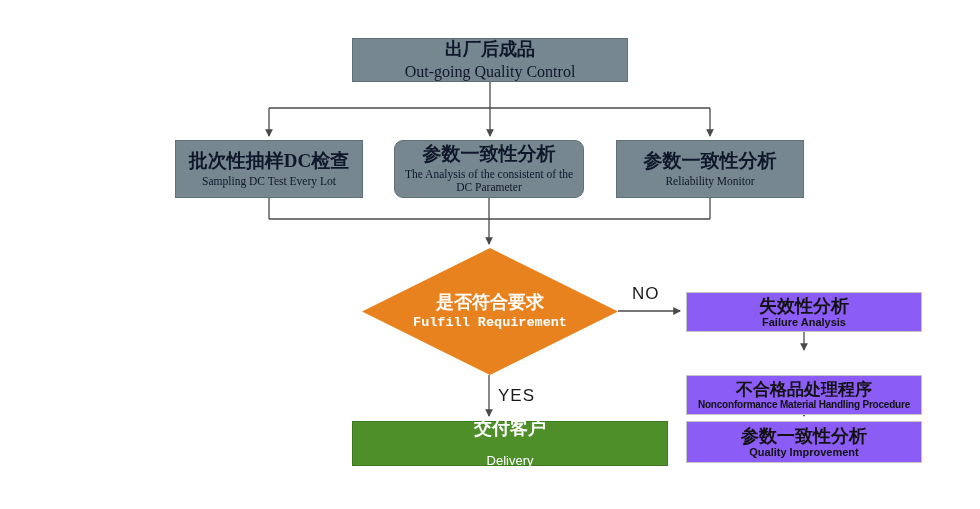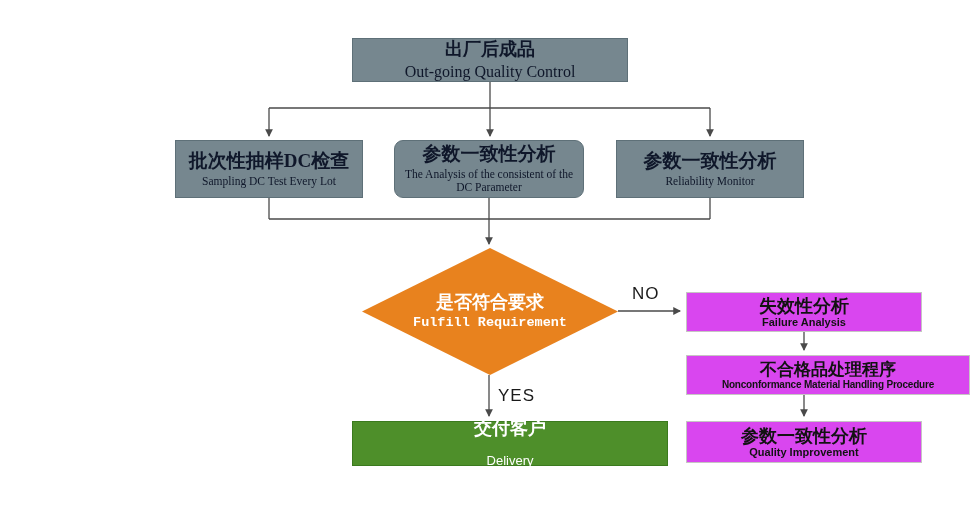--- a/index.html
+++ b/index.html
@@ -19,21 +19,21 @@
     background:#76878F;
     border:1px solid #5E7078;
     color:#0f172a;
     font-family:Liberation Serif, serif;
   }
   .slate .zh{font-size:19px;font-weight:bold;line-height:1.2;}
   .slate .en{font-size:11.5px;line-height:1.2;margin-top:2px;}
   .top-box .zh{font-size:18px;}
   .top-box .en{font-size:16px;}
   .lightgray{
-    background:#d946ef;
+    background:#8b5cf6;
     border:1px solid #C6C5C3;
     color:#121212;
   }
   .lightgray .zh{font-size:18px;font-weight:bold;line-height:1.15;}
   .lightgray .en{font-size:11px;font-weight:bold;line-height:1.1;white-space:nowrap;}
   .lightgray .en.small{font-size:10px;letter-spacing:-0.2px;}
   .green-box{
     background:#4E8F2A;
     border:1px solid #3B7A1E;
     color:#ffffff;
@@ -122,21 +122,21 @@
   <div class="box green-box" style="left:352px;top:421px;width:316px;height:45px;">
     <div class="zh">交付客户</div>
     <div class="en">Delivery</div>
   </div>
 
   <div class="box lightgray" style="left:686px;top:292px;width:236px;height:40px;">
     <div class="zh">失效性分析</div>
     <div class="en">Failure Analysis</div>
   </div>
 
-  <div class="box lightgray" style="left:686px;top:355px;width:284px;height:40px;">
+  <div class="box lightgray" style="left:686px;top:375px;width:236px;height:40px;">
     <div class="zh" style="font-size:17px;">不合格品处理程序</div>
     <div class="en small">Nonconformance Material Handling Procedure</div>
   </div>
 
   <div class="box lightgray" style="left:686px;top:421px;width:236px;height:42px;">
     <div class="zh">参数一致性分析</div>
     <div class="en">Quality Improvement</div>
   </div>
 
 </div>

